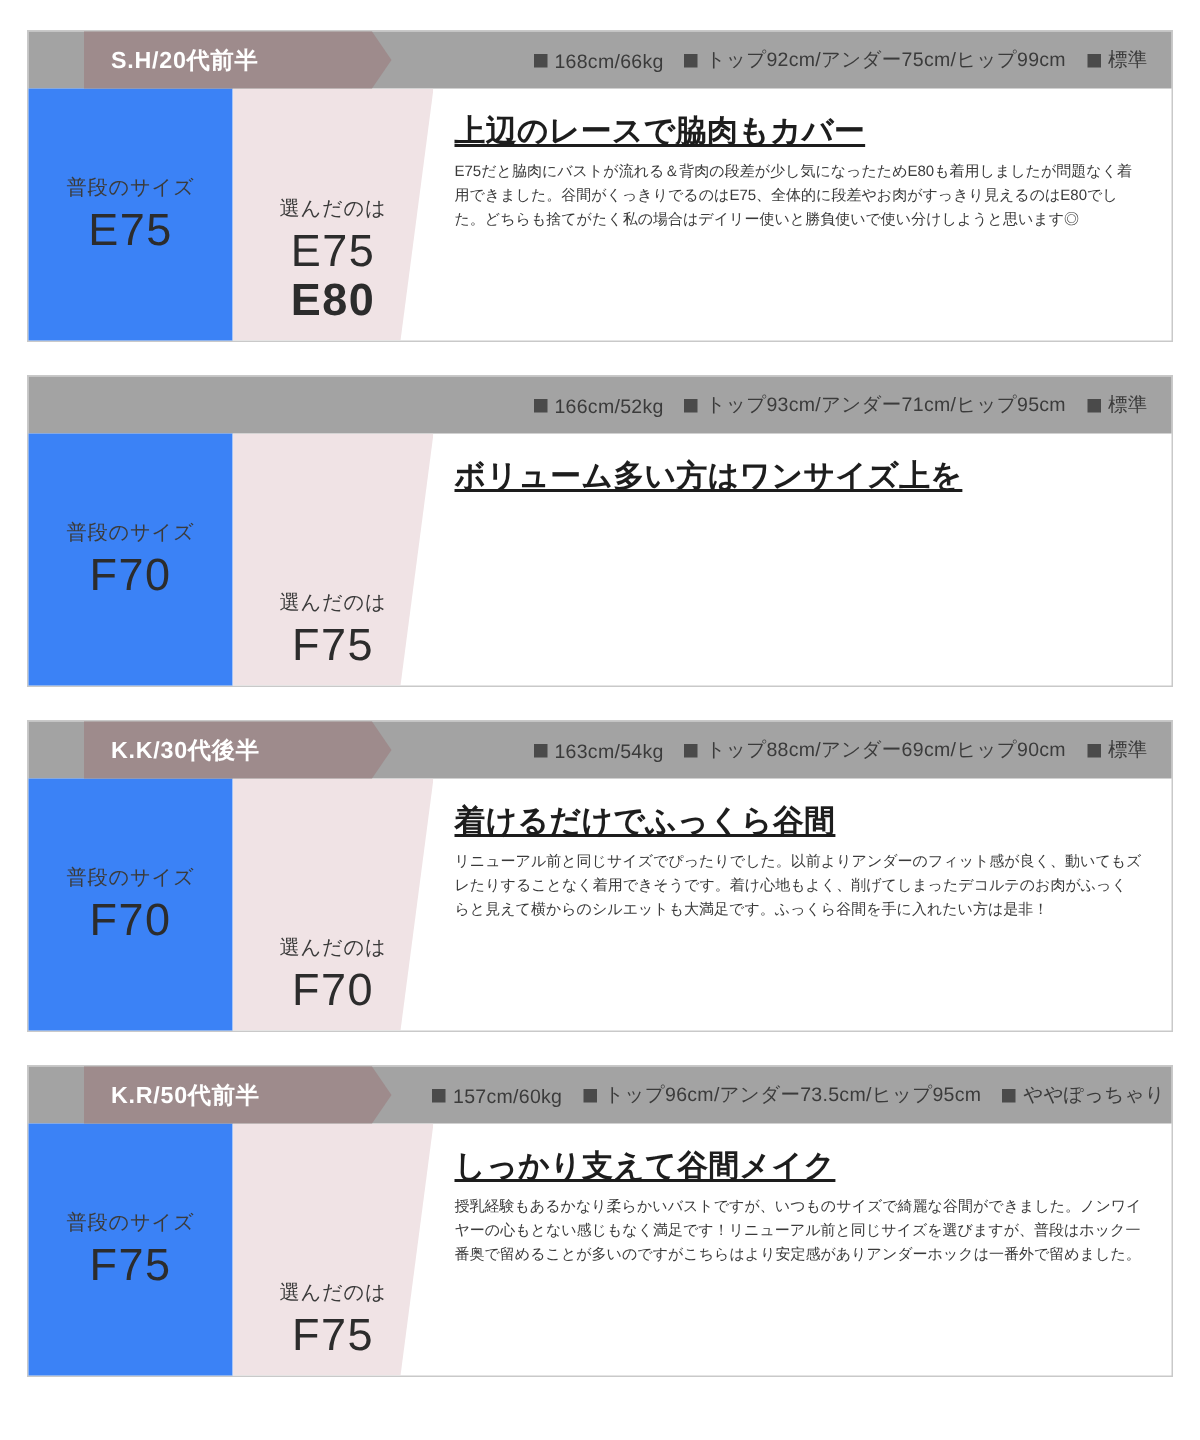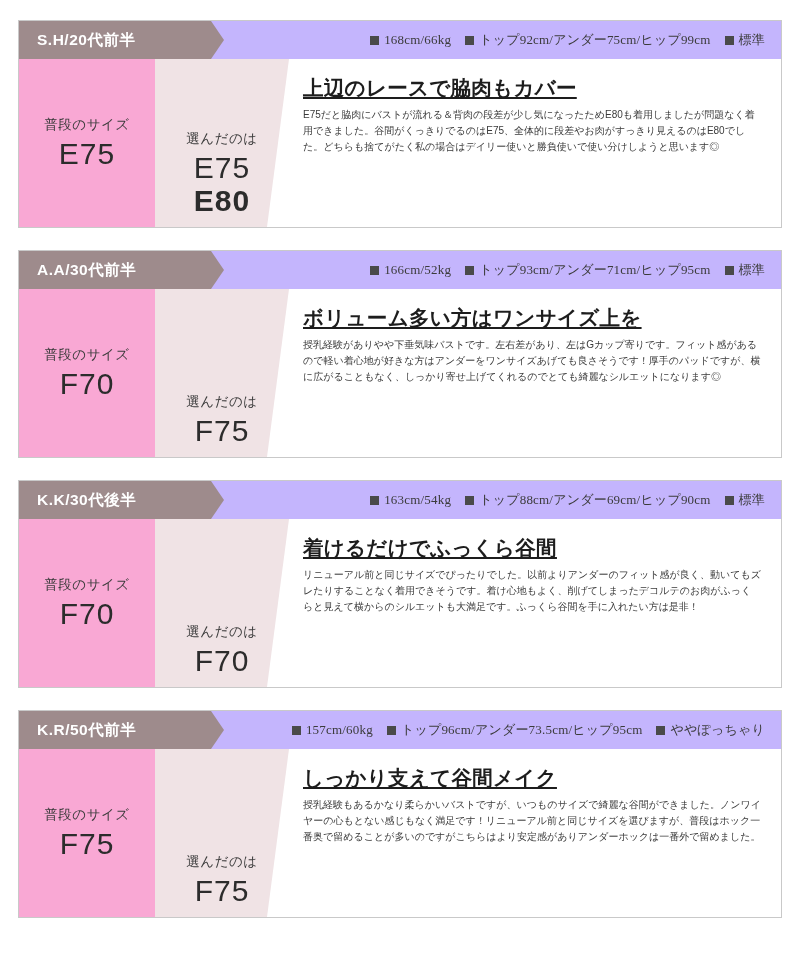--- a/index.html
+++ b/index.html
@@ -23,21 +23,22 @@
     border: 1px solid #c9c9c9;
     background: #ffffff;
   }
   .review:last-child { margin-bottom: 0; }
 
   
   .rv-head {
     display: flex;
     align-items: stretch;
     height: 38px;
-    background: #c4b5fd;
+    background: #a3a3a3;
+    padding-left: 37px;
   }
   .rv-name {
     flex: 0 0 192px;
     background: #9e8b8c;
     color: #ffffff;
     font-size: 15.5px;
     font-weight: bold;
     letter-spacing: 0.5px;
     display: flex;
     align-items: center;
@@ -65,39 +66,38 @@
     color: #3b3b3b;
     padding-right: 16px;
     padding-left: 26px;
     white-space: nowrap;
   }
   .spec {
     display: inline-flex;
     align-items: center;
     margin-left: 14px;
     letter-spacing: 0.2px;
-    font-family: Liberation Serif, serif;
   }
   .spec .sq {
     width: 9px;
     height: 9px;
     background: #4a4a4a;
     display: inline-block;
     margin-right: 5px;
   }
 
   
   .rv-body {
     display: flex;
     align-items: stretch;
     min-height: 168px;
   }
   .col-usual {
     flex: 0 0 136px;
-    background: #f9a8d4;
+    background: #3b82f6;
     display: flex;
     flex-direction: column;
     align-items: center;
     justify-content: center;
     padding: 10px 4px;
   }
   .col-chosen {
     flex: 0 0 134px;
     background: #f0e3e5;
     display: flex;
@@ -181,21 +181,20 @@
       </div>
       <div class="col-text">
         <h3 class="rv-title">上辺のレースで脇肉もカバー</h3>
         <p class="rv-text">E75だと脇肉にバストが流れる＆背肉の段差が少し気になったためE80も着用しましたが問題なく着用できました。谷間がくっきりでるのはE75、全体的に段差やお肉がすっきり見えるのはE80でした。どちらも捨てがたく私の場合はデイリー使いと勝負使いで使い分けしようと思います◎</p>
       </div>
     </div>
   </div>
 
   <div class="review">
     <div class="rv-head">
-      <div class="rv-name">A.A/30代前半</div>
       <div class="rv-specs">
         <span class="spec">
             <span class="sq"></span>
             <span>166cm/52kg</span>
           </span>
         <span class="spec">
             <span class="sq"></span>
             <span>トップ93cm/アンダー71cm/ヒップ95cm</span>
           </span>
         <span class="spec">
@@ -210,21 +209,20 @@
         <div class="val">F70</div>
       </div>
       <div class="col-chosen">
         <div class="lbl">選んだのは</div>
         <div class="val">
           <span>F75</span>
         </div>
       </div>
       <div class="col-text">
         <h3 class="rv-title">ボリューム多い方はワンサイズ上を</h3>
-        <p class="rv-text">授乳経験がありやや下垂気味バストです。左右差があり、左はGカップ寄りです。フィット感があるので軽い着心地が好きな方はアンダーをワンサイズあげても良さそうです！厚手のパッドですが、横に広がることもなく、しっかり寄せ上げてくれるのでとても綺麗なシルエットになります◎</p>
       </div>
     </div>
   </div>
 
   <div class="review">
     <div class="rv-head">
       <div class="rv-name">K.K/30代後半</div>
       <div class="rv-specs">
         <span class="spec">
             <span class="sq"></span>

